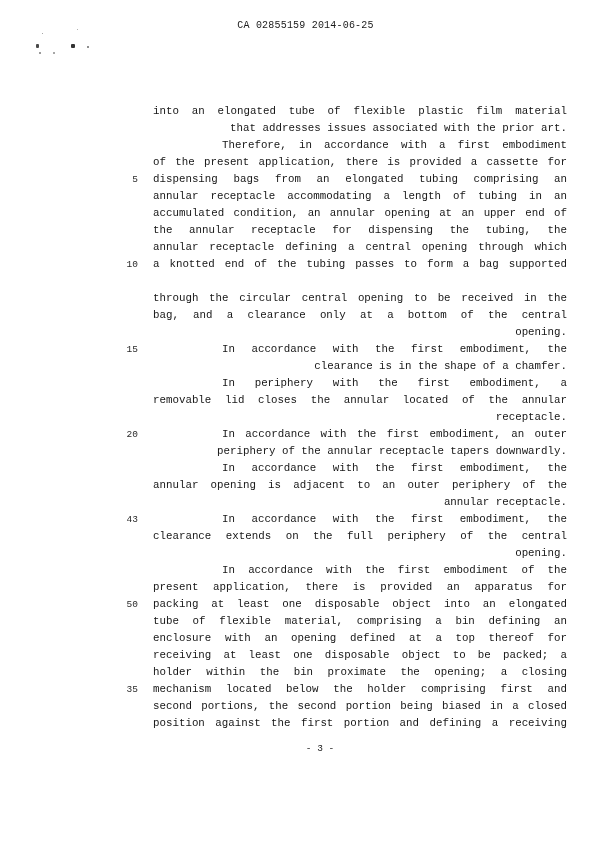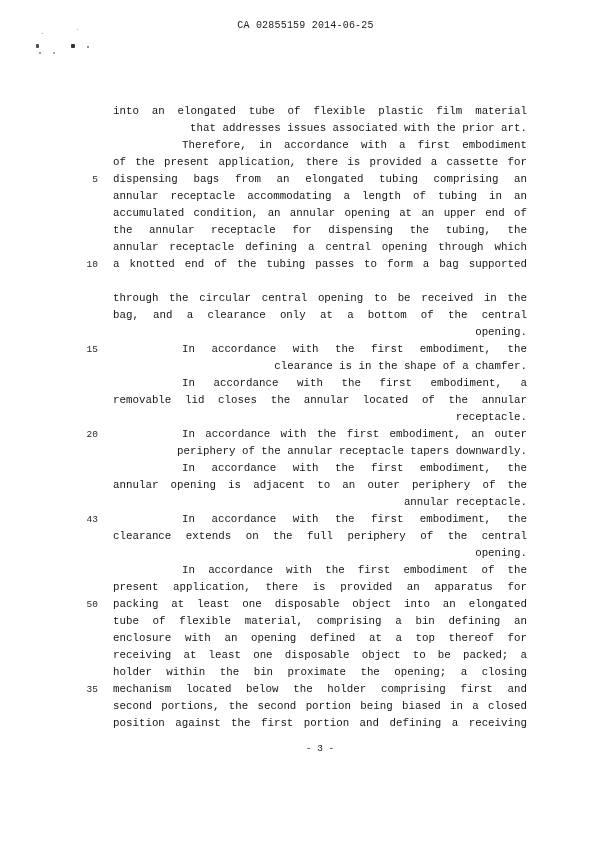--- a/index.html
+++ b/index.html
@@ -29,20 +29,21 @@
   }
   .body-lines {
     position: absolute;
     top: 103px;
     left: 0;
     width: 611px;
   }
   .line {
     position: relative;
     height: 17px;
+    margin-left: 40px;
   }
   .num {
     position: absolute;
     left: 58px;
     top: 0;
     width: 40px;
     height: 17px;
     line-height: 18px;
     text-align: right;
     font-size: 9.5px;
@@ -172,21 +173,21 @@
     <div class="text">In accordance with the first embodiment, the</div>
   </div>
 
   <div class="line">
     <span class="num"></span>
     <div class="text">clearance is in the shape of a chamfer.</div>
   </div>
 
   <div class="line justify indent">
     <span class="num"></span>
-    <div class="text">In accordance with the first embodiment, a</div>
+    <div class="text">In periphery with the first embodiment, a</div>
   </div>
 
   <div class="line justify">
     <span class="num"></span>
     <div class="text">removable lid closes the annular located of the annular</div>
   </div>
 
   <div class="line">
     <span class="num"></span>
     <div class="text">receptacle.</div>

